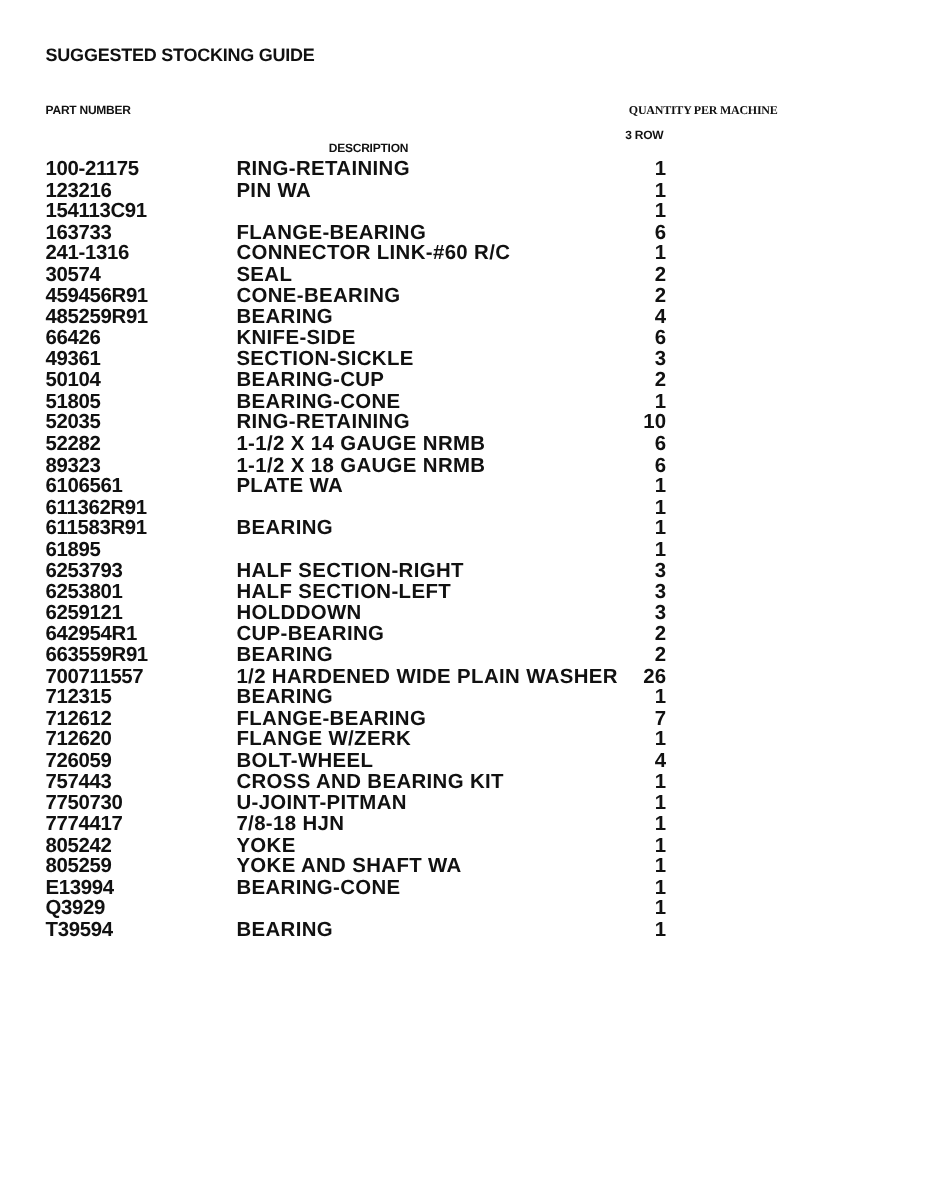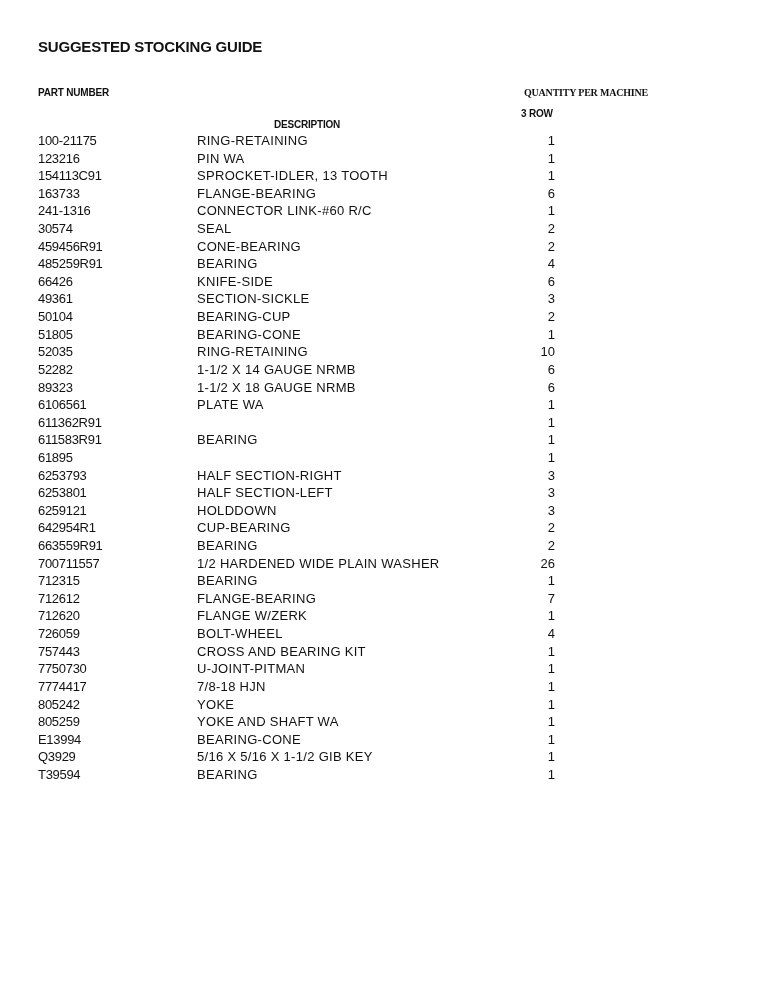--- a/index.html
+++ b/index.html
@@ -37,23 +37,24 @@
     .hdr-qty-sub { left: 521px; top: 108px; }
     .rows {
       position: absolute;
       left: 0;
       top: 132px;
       width: 772px;
     }
     .row {
       position: relative;
       height: 17.62px;
-      font-size: 13px;
+      font-size: 17px;
       line-height: 17.62px;
       white-space: nowrap;
+      font-weight: bold;
     }
     .cell-part {
       position: absolute;
       left: 38px;
       letter-spacing: -0.3px;
     }
     .cell-desc {
       position: absolute;
       left: 197px;
       letter-spacing: 0.3px;
@@ -80,21 +81,20 @@
       <span class="cell-desc">RING-RETAINING</span>
       <span class="cell-qty">1</span>
     </div>
     <div class="row">
       <span class="cell-part">123216</span>
       <span class="cell-desc">PIN WA</span>
       <span class="cell-qty">1</span>
     </div>
     <div class="row">
       <span class="cell-part">154113C91</span>
-      <span class="cell-desc">SPROCKET-IDLER, 13 TOOTH</span>
       <span class="cell-qty">1</span>
     </div>
     <div class="row">
       <span class="cell-part">163733</span>
       <span class="cell-desc">FLANGE-BEARING</span>
       <span class="cell-qty">6</span>
     </div>
     <div class="row">
       <span class="cell-part">241-1316</span>
       <span class="cell-desc">CONNECTOR LINK-#60 R/C</span>
@@ -243,21 +243,20 @@
       <span class="cell-desc">YOKE AND SHAFT WA</span>
       <span class="cell-qty">1</span>
     </div>
     <div class="row">
       <span class="cell-part">E13994</span>
       <span class="cell-desc">BEARING-CONE</span>
       <span class="cell-qty">1</span>
     </div>
     <div class="row">
       <span class="cell-part">Q3929</span>
-      <span class="cell-desc">5/16 X 5/16 X 1-1/2 GIB KEY</span>
       <span class="cell-qty">1</span>
     </div>
     <div class="row">
       <span class="cell-part">T39594</span>
       <span class="cell-desc">BEARING</span>
       <span class="cell-qty">1</span>
     </div>
   </div>
 
 </body></html>

